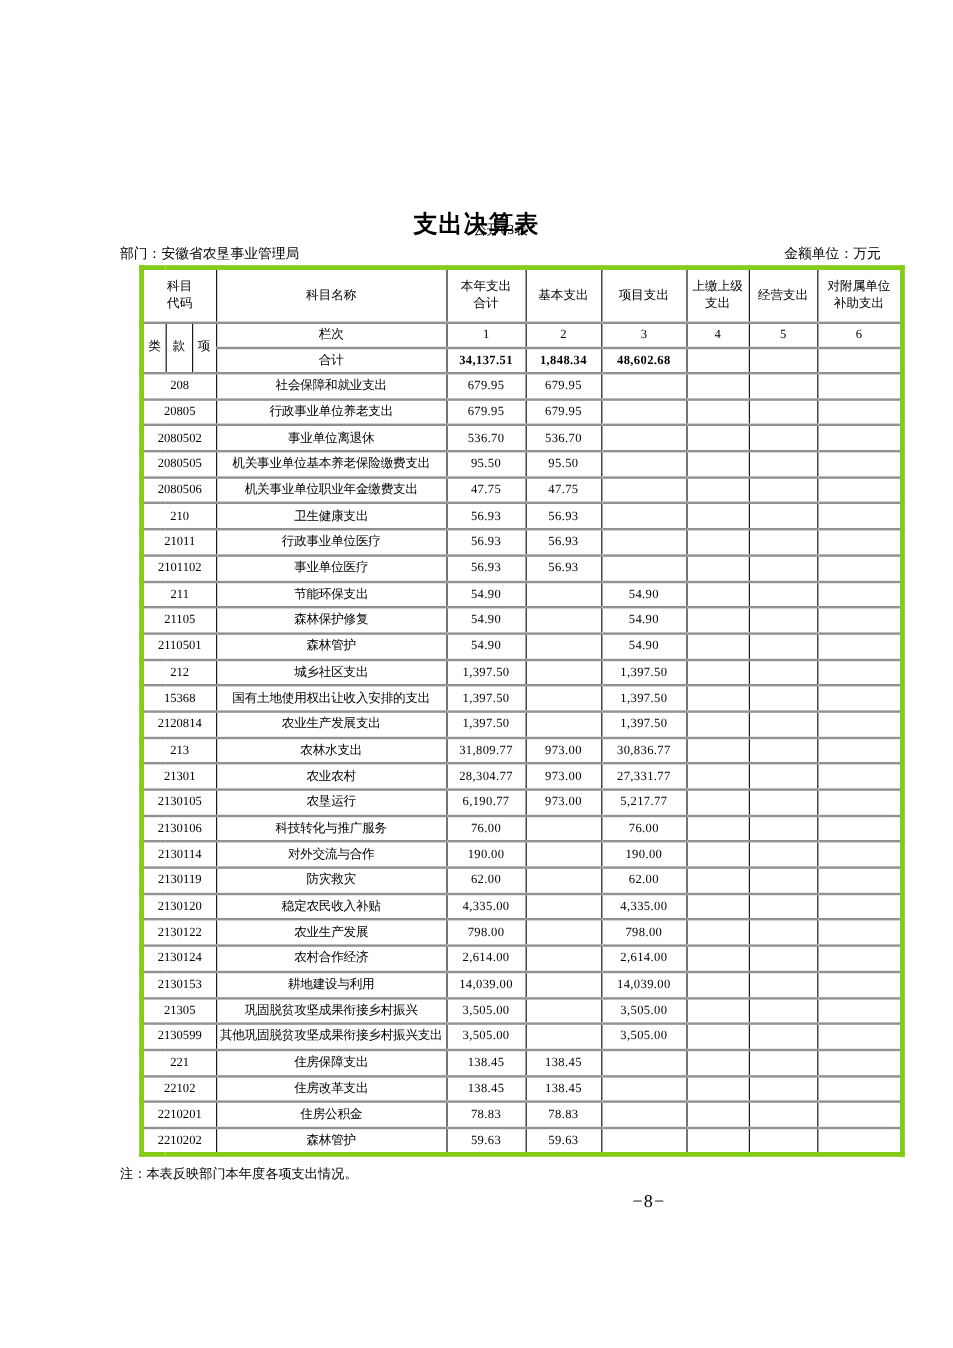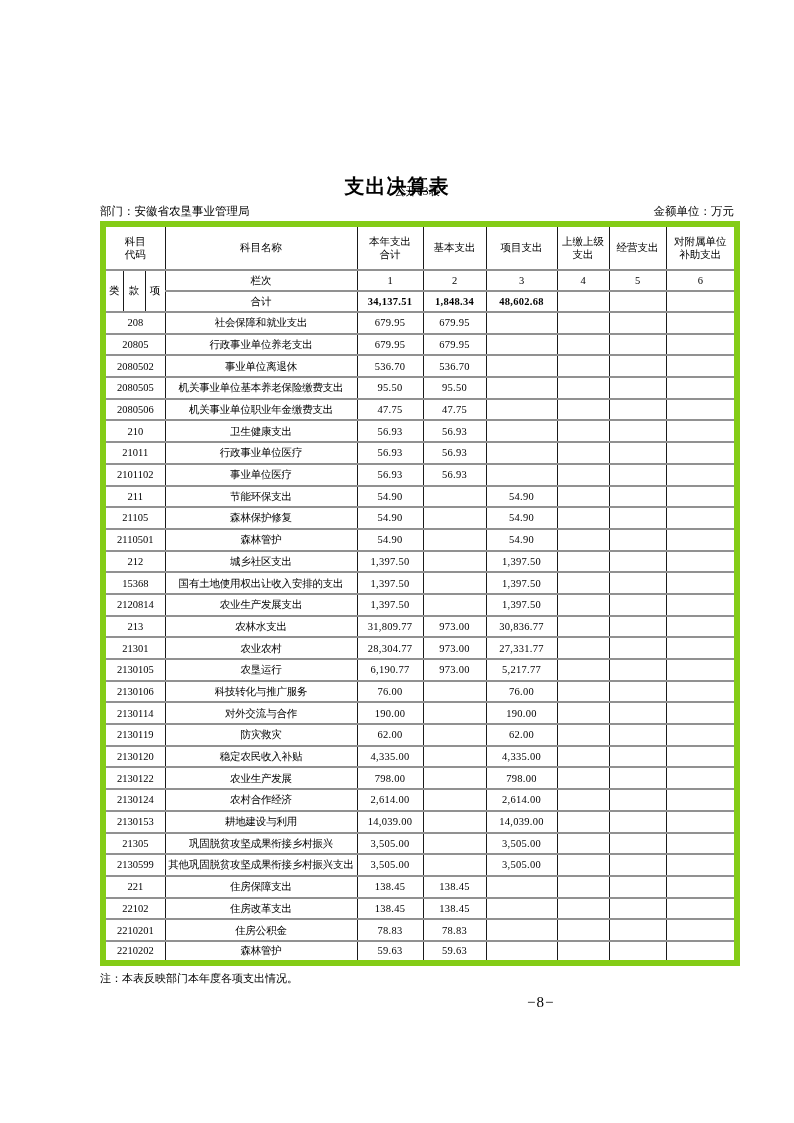--- a/index.html
+++ b/index.html
@@ -21,23 +21,23 @@
     position: absolute; top: 184px; left: 100px; width: 634px;
     text-align: center; font-size: 11.5px;
   }
   .meta-row {
     position: absolute; top: 204px; left: 100px; width: 634px;
     display: flex; justify-content: space-between;
     font-size: 11.5px;
     font-family: Liberation Serif, serif;
   }
   table.fin {
-    position: absolute; top: 221px; left: 100px; width: 635px;
+    position: absolute; top: 221px; left: 116px; width: 635px;
     border-collapse: collapse; table-layout: fixed;
-    border: 6px solid #84cc16;
+    border: 4px solid #84cc16;
   }
   table.fin th, table.fin td {
     border-left: 1px solid #1a1a1a;
     border-right: 1px solid #1a1a1a;
     border-top: 2px solid #919191;
     border-bottom: 2px solid #919191;
     font-weight: normal;
     font-size: 10.5px;
     padding: 0 2px;
     overflow: hidden;

